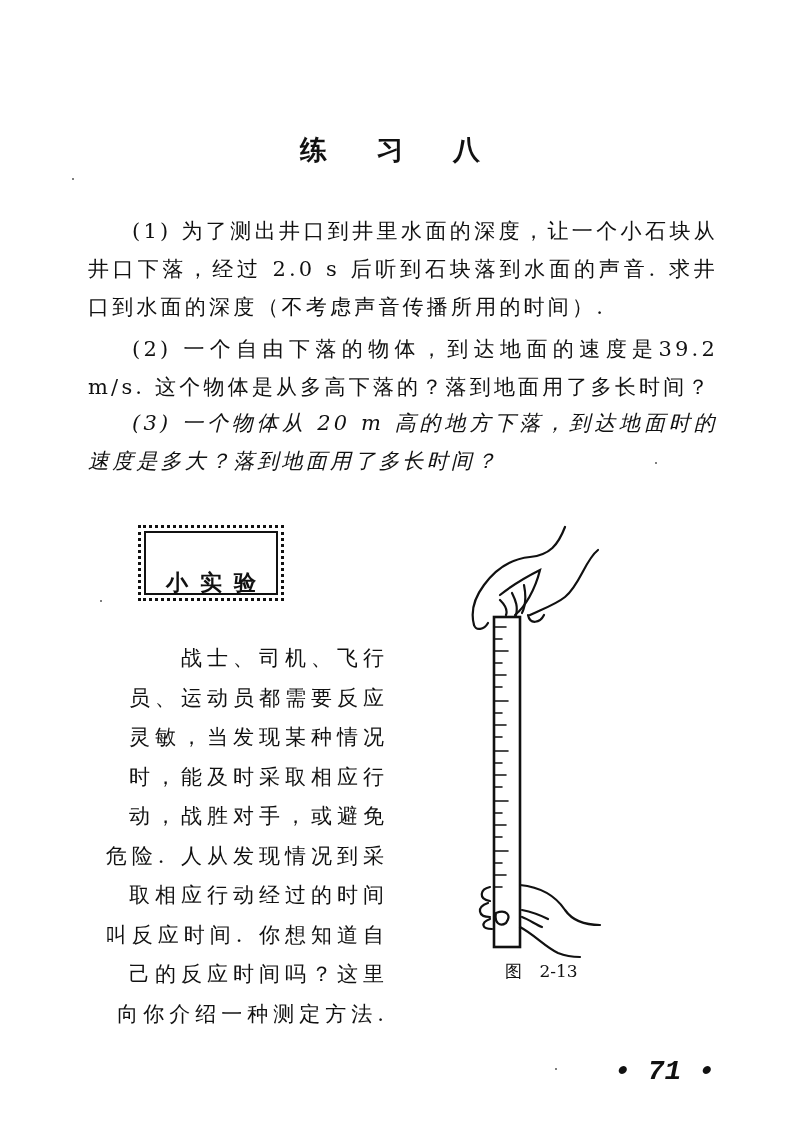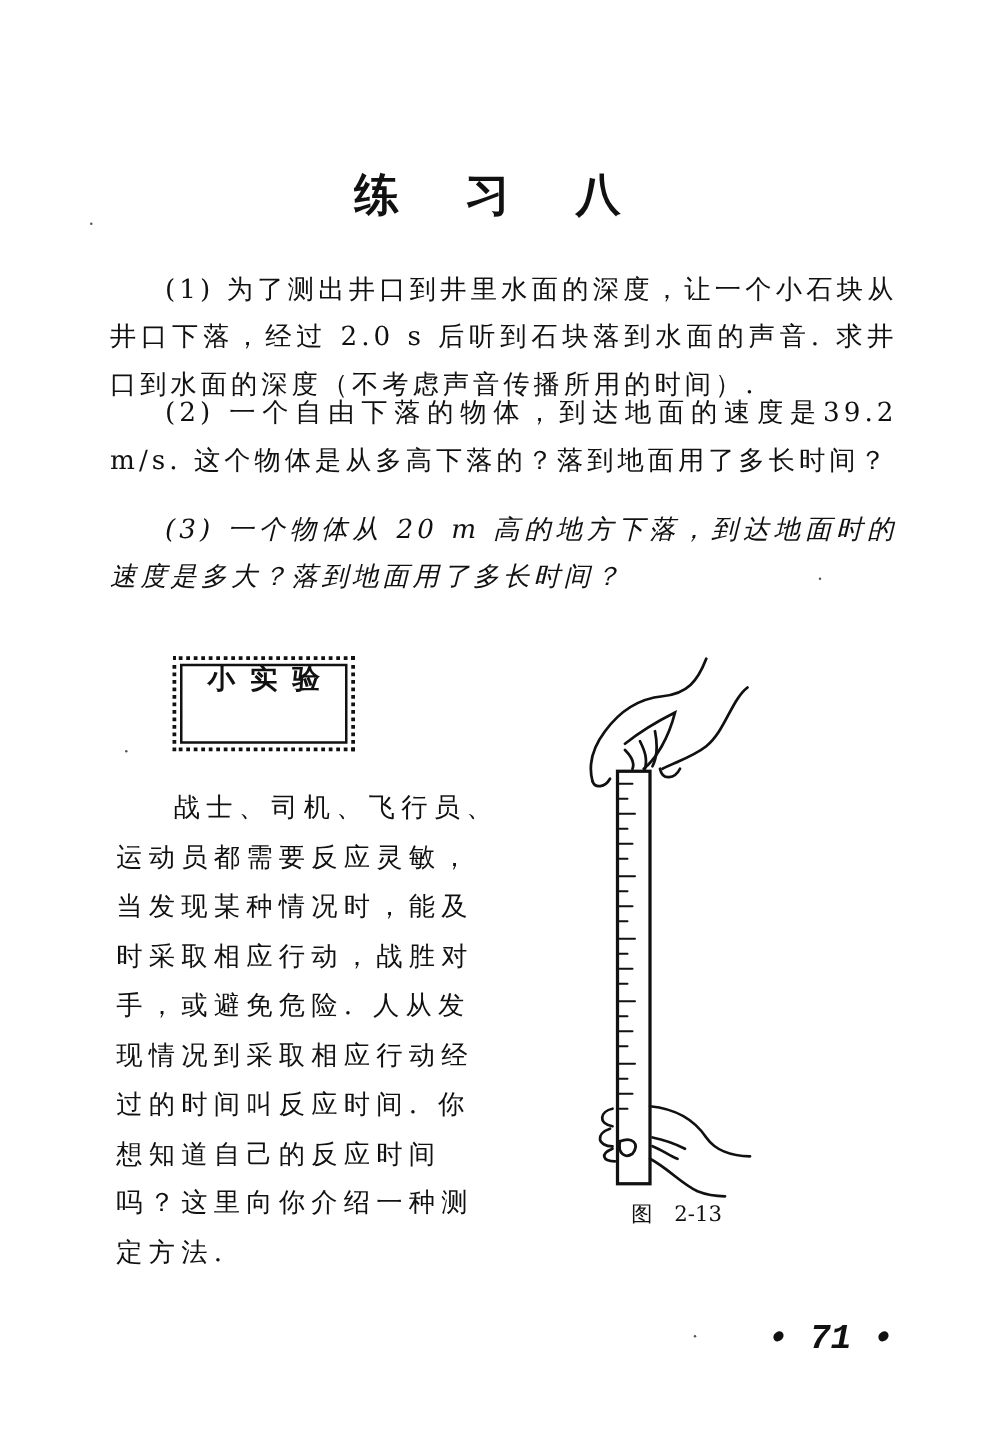--- a/index.html
+++ b/index.html
@@ -1,34 +1,34 @@
 <!DOCTYPE html>
 <html><head>
 <meta charset="utf-8">
 <style>
   html, body { margin:0; padding:0; background:#ffffff; }
   body { width:800px; height:1143px; position:relative; overflow:hidden;
          font-family:"DejaVu Serif","Liberation Serif",serif; color:#111; }
   .title { position:absolute; top:132px; left:0; width:800px; text-align:center;
            font-family:"DejaVu Sans","Liberation Sans",sans-serif; font-weight:bold;
-           font-size:36px; letter-spacing:20px; }
+           font-size:27px; letter-spacing:20px; }
   .para { position:absolute; left:88px; width:630px; font-size:21px; line-height:38px;
           letter-spacing:3.2px; text-align:justify; text-align-last:left; }
   .para .indent { display:inline-block; width:44px; }
   #p1 { top:212px; }
-  #p2 { top:311px; }
+  #p2 { top:330px; }
   #p3 { top:404px;font-style:italic; }
   .box { position:absolute; left:138px; top:525px; width:140px; height:70px;
          border:3px dotted #111; outline:2px solid #111; outline-offset:-8px;
-         display:flex; align-items:flex-start; justify-content:center; }
+         display:flex; align-items:flex-end; justify-content:center; }
   .box span { font-family:"DejaVu Sans","Liberation Sans",sans-serif; font-weight:bold;
               font-size:22px; letter-spacing:12px; margin-left:12px; }
   .side { position:absolute; left:88px; top:622px; width:318px; font-size:21px;
           line-height:39.5px; letter-spacing:5px; }
-  .side p { margin:5px; }
+  .side p { margin:17px;text-align:right; }
   .side .indent { display:inline-block; width:46px; }
   .figure { position:absolute; left:460px; top:515px; width:150px; height:450px; }
   .caption { position:absolute; left:505px; top:960px; font-size:17px;
              font-family:"DejaVu Serif","Liberation Serif",serif; word-spacing:12px; }
   .pagenum { position:absolute; left:614px; top:1056px; font-size:28px; font-style:italic;
              font-weight:bold; font-family:Liberation Mono, monospace; }
   .speck { position:absolute; width:2px; height:2px; background:#555; border-radius:50%; }
 </style>
 </head>
 <body>

